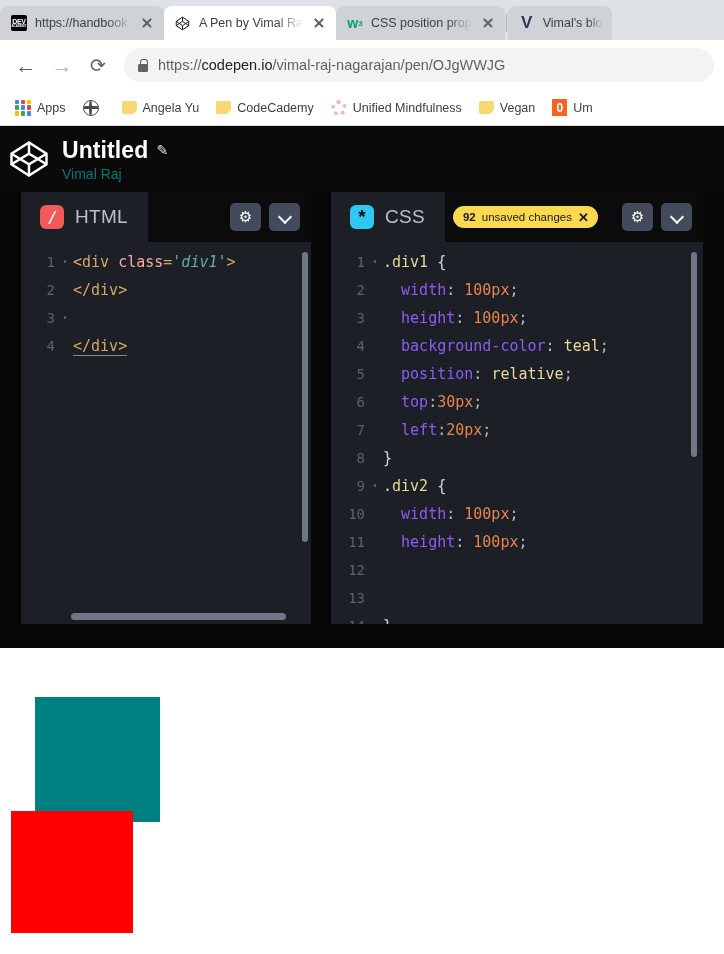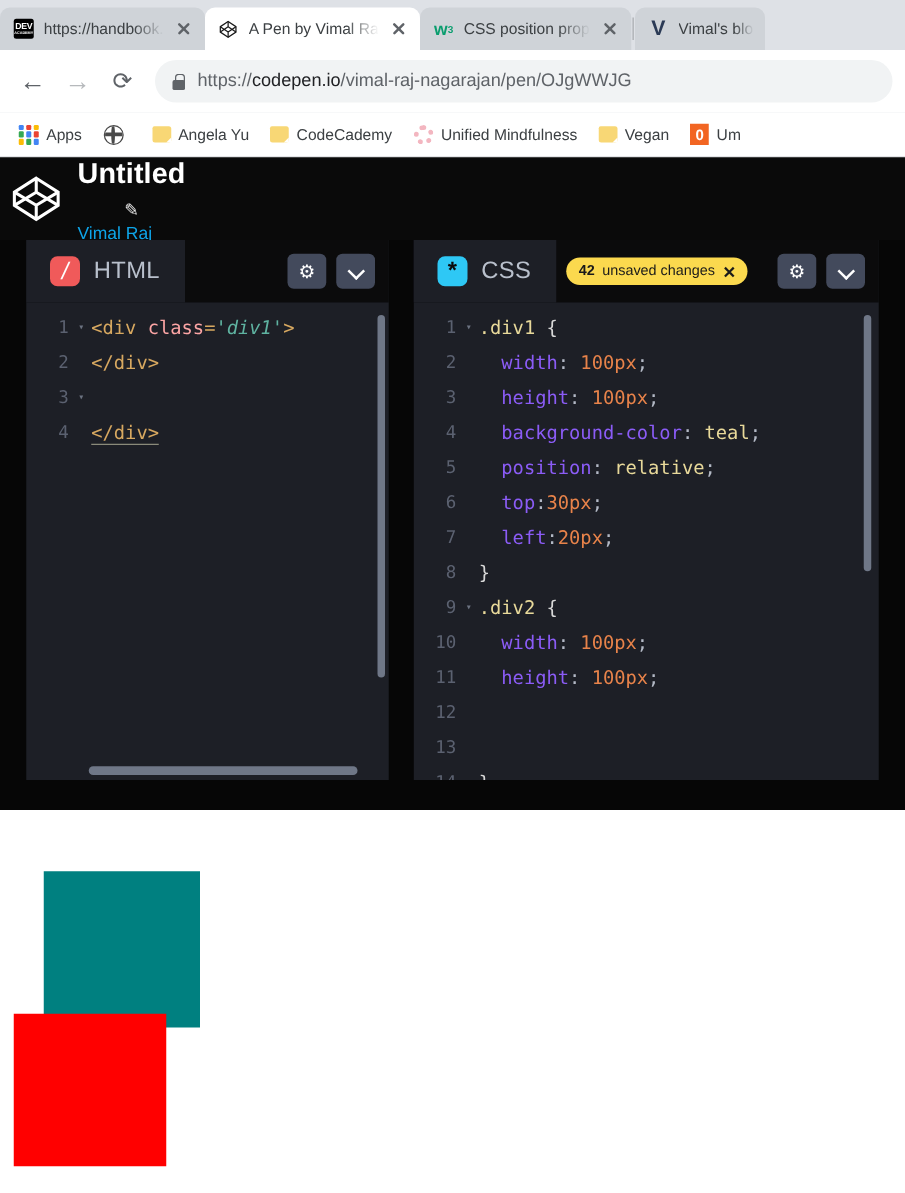--- a/index.html
+++ b/index.html
@@ -175,24 +175,24 @@
   .pen-header {
     height: 66px;
     background: #0a0a0a;
     display: flex;
     align-items: center;
     padding: 0 0 0 8px;
     gap: 12px;
   }
   .pen-logo { width: 42px; height: 42px; flex: 0 0 42px; }
   .pen-meta { display: flex; flex-direction: column; gap: 2px; }
-  .pen-title-row { display: flex; align-items: center; gap: 8px; flex-direction: column; }
+  .pen-title-row { display: flex; align-items: center; gap: 8px; }
   .pen-title { font-size: 23px; font-weight: 700; color: #fff; letter-spacing: .1px; }
   .pencil { font-size: 14px; color: #e4e4e4; transform: rotate(0deg); }
-  .pen-author { font-size: 14px; color: #0ea5e9; }
+  .pen-author { font-size: 14px; color: #0f766e; }
 
   .editors {
     height: 432px;
     display: flex;
     background: #060606;
     padding-left: 21px;
   }
   .pane {
     display: flex; flex-direction: column;
     background: #1d1f26;
@@ -469,21 +469,21 @@
 
     <div class="pane pane-css">
       <div class="pane-head">
         <div class="pane-tab">
           <span class="lang-badge badge-css">
               <span>*</span>
             </span>
           <span class="pane-label">CSS</span>
         </div>
         <div class="unsaved">
-          <b>42</b>
+          <b>92</b>
             <span>unsaved changes</span>
             <span class="x">✕</span>
         </div>
         <div class="pane-actions">
           <span class="pbtn">
               <span class="gear">⚙</span>
             </span>
           <span class="pbtn">
               <span class="chev"></span>
             </span>

